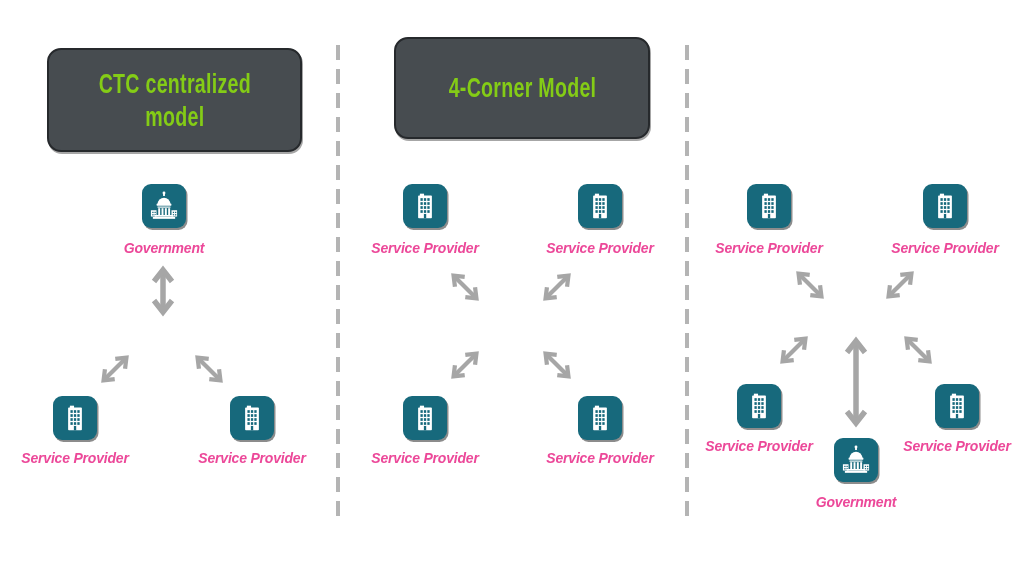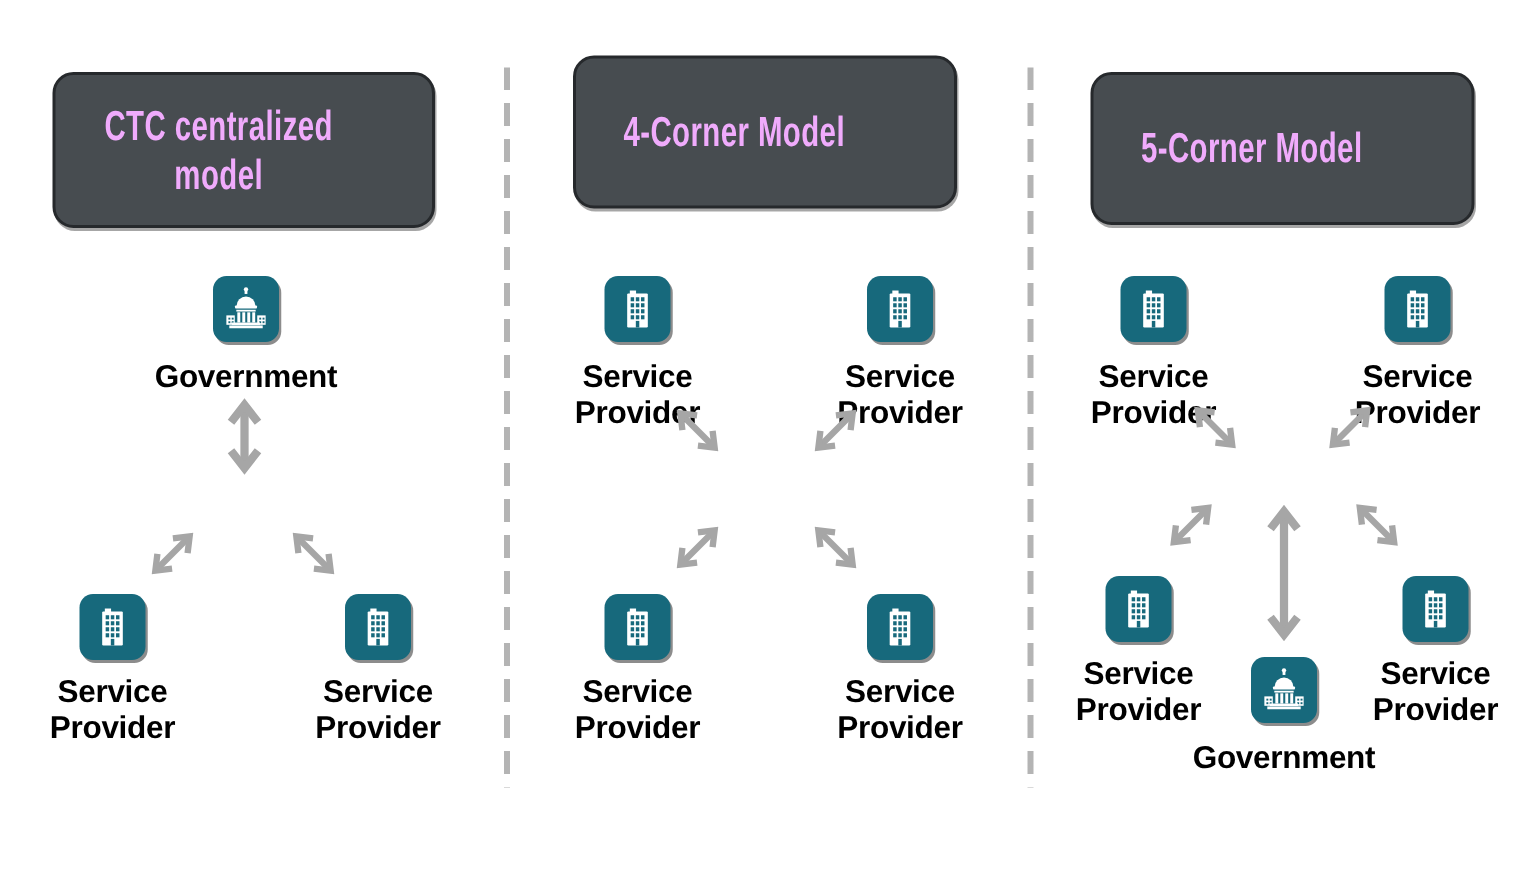--- a/index.html
+++ b/index.html
@@ -2,39 +2,40 @@
 <html><head>
 <meta charset="utf-8">
 <style>
   html,body{margin:0;padding:0;background:#ffffff;}
   .canvas{
     position:relative;width:1024px;height:579px;background:#ffffff;
     font-family:"Liberation Sans",sans-serif;overflow:hidden;
   }
   .header{
     position:absolute;background:#474C50;border:2px solid #26292c;border-radius:14px;
-    display:flex;align-items:center;justify-content:flex-start;color:#f0abfc;box-sizing:border-box;
+    display:flex;align-items:center;justify-content:center;color:#84cc16;box-sizing:border-box;
     box-shadow:1px 2px 0 rgba(0,0,0,0.35);
+    margin-left:12px;
   }
   .header .t{
     display:inline-block;font-weight:bold;font-size:28px;line-height:1.18;
     transform:scaleX(0.70);white-space:pre-line;text-align:center;letter-spacing:0.4px;
   }
   .divider{
     position:absolute;top:45px;width:4px;height:480px;
     background:repeating-linear-gradient(to bottom,#b4b4b4 0 15px,transparent 15px 24px);
   }
   .tile{
     position:absolute;width:44px;height:44px;background:#17697C;border-radius:9px;
     display:flex;align-items:center;justify-content:center;
     box-shadow:1.5px 2px 0 rgba(0,0,0,0.45);
   }
   .nlabel{
-    position:absolute;width:140px;text-align:center;font-size:21px;font-weight:bold;
-    color:#000000;letter-spacing:-0.2px;
+    position:absolute;width:140px;text-align:center;font-size:14px;font-weight:bold;
+    color:#ec4899;letter-spacing:-0.2px;font-style:italic;
   }
   .arrow{position:absolute;}
 </style>
 </head>
 <body>
 
 <div class="canvas">
 
   <svg width="0" height="0" style="position:absolute" aria-hidden="true">
     <defs>
@@ -172,23 +173,20 @@
   </div>
   <div class="nlabel" style="left:355px;top:450px">Service Provider</div>
 
   <div class="tile" style="left:578px;top:396px">
     <svg width="32" height="32" viewBox="0 0 40 40">
         <use href="#sym-building"></use>
       </svg>
   </div>
   <div class="nlabel" style="left:530px;top:450px">Service Provider</div>
 
-  <div class="header" style="left:727px;top:48px;width:256px;height:102px">
-    <span class="t">5-Corner Model</span>
-  </div>
 
   <div class="tile" style="left:747px;top:184px">
     <svg width="32" height="32" viewBox="0 0 40 40">
         <use href="#sym-building"></use>
       </svg>
   </div>
   <div class="nlabel" style="left:699px;top:240px">Service Provider</div>
 
   <div class="tile" style="left:923px;top:184px">
     <svg width="32" height="32" viewBox="0 0 40 40">

